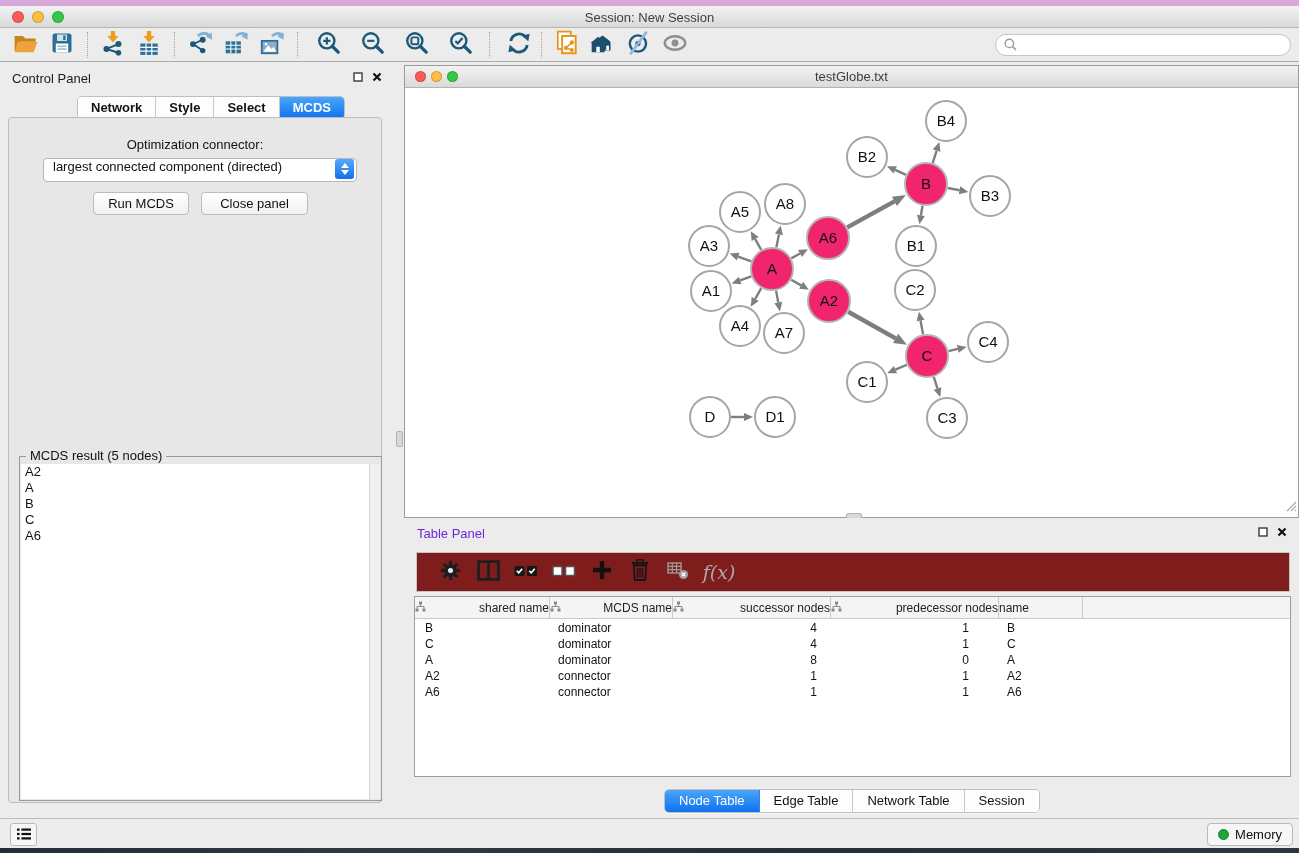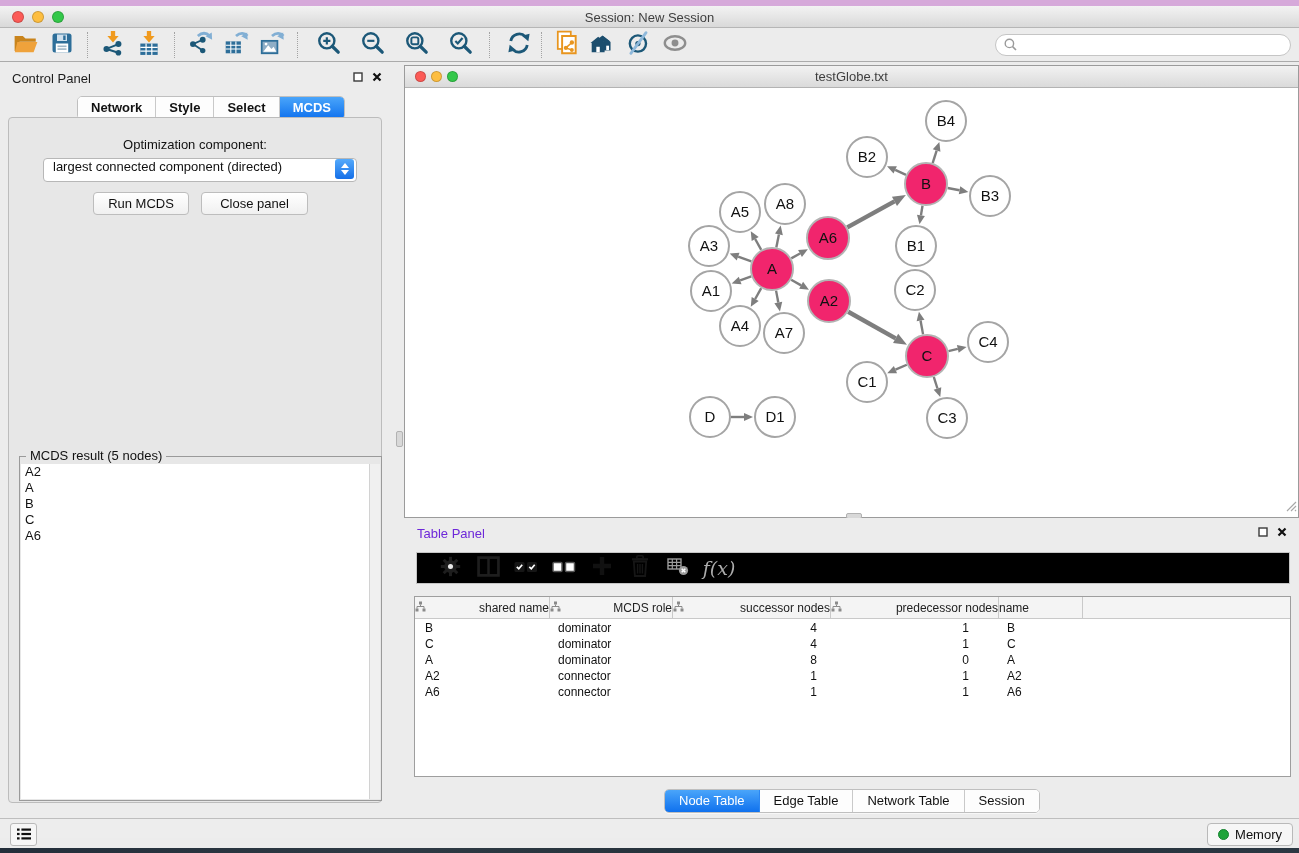--- a/index.html
+++ b/index.html
@@ -66,21 +66,21 @@
   .resize-grip{position:absolute;right:1px;bottom:1px;}
   .grip-v{position:absolute;left:396px;top:431px;width:7px;height:16px;background:#D8D8D8;
           border:1px solid #B2B2B2;border-radius:2px;}
   .grip-h{position:absolute;left:846px;top:513px;width:16px;height:6px;background:#D8D8D8;
           border:1px solid #B2B2B2;border-radius:2px;}
 
   
   .table-panel{position:absolute;left:390px;top:518px;width:909px;height:300px;background:#ECECEC;}
   .tp-title{position:absolute;left:27px;top:8px;font-size:13px;color:#6d28d9;}
   .tp-btns{position:absolute;right:12px;top:9px;display:flex;gap:9px;align-items:center;}
-  .tp-toolbar{position:absolute;left:26px;top:34px;width:874px;height:32px;background:#000000;
+  .tp-toolbar{position:absolute;left:26px;top:34px;width:874px;height:40px;background:#7f1d1d;
               border:1px solid #C5C5C5;display:flex;align-items:center;padding-left:14px;}
   .tp-ico{width:38px;height:32px;display:flex;align-items:center;justify-content:center;flex:0 0 auto;}
   .fx{font-family:"DejaVu Serif",serif;font-style:italic;font-size:19px;color:#ACACAC;margin-left:6px;}
   .ntable{position:absolute;left:24px;top:78px;width:877px;height:181px;background:#fff;
           border:1px solid #9E9E9E;overflow:hidden;}
   .thead{position:absolute;left:0;top:0;right:0;height:22px;background:#F4F4F4;
          border-bottom:1px solid #C9C9C9;display:flex;}
   .th{display:flex;align-items:center;justify-content:space-between;gap:6px;font-size:12px;color:#222;
       border-right:1px solid #C9C9C9;height:100%;}
   .th-shared{width:135px}.th-role{width:123px}.th-succ{width:158px}.th-pred{width:168px}
@@ -291,21 +291,21 @@
           </svg>
         </span>
     </div>
     <div class="seg cp-tabs">
       <div class="seg-tab">Network</div>
       <div class="seg-tab">Style</div>
       <div class="seg-tab">Select</div>
       <div class="seg-tab sel">MCDS</div>
     </div>
     <div class="cp-body">
-      <div class="opt-label">Optimization component:</div>
+      <div class="opt-label">Optimization connector:</div>
       <div class="dropdown">
         <div class="dd-text">largest connected component (directed)</div>
         <div class="dd-stepper">
           <svg width="8" height="5" viewBox="0 0 8 5">
               <polygon points="4,0 8,5 0,5" fill="#fff"></polygon>
             </svg>
           <svg width="8" height="5" viewBox="0 0 8 5">
               <polygon points="0,0 8,0 4,5" fill="#fff"></polygon>
             </svg>
         </div>
@@ -591,21 +591,21 @@
               </svg></span>
           <span>shared name</span>
         </div>
         <div class="th th-role">
           <span><svg width="11" height="11" viewBox="0 0 11 11">
                 <rect x="4" y="0.5" width="3" height="3" fill="#8A8A8A"></rect>
                 <path d="M5.5 3.5v2M2 5.5h7M2 5.5v2M9 5.5v2" stroke="#8A8A8A" fill="none"></path>
                 <rect x="0.5" y="7.5" width="3" height="3" fill="#8A8A8A"></rect>
                 <rect x="7.5" y="7.5" width="3" height="3" fill="#8A8A8A"></rect>
               </svg></span>
-          <span>MCDS role</span>
+          <span>MCDS name</span>
         </div>
         <div class="th th-succ">
           <span><svg width="11" height="11" viewBox="0 0 11 11">
                 <rect x="4" y="0.5" width="3" height="3" fill="#8A8A8A"></rect>
                 <path d="M5.5 3.5v2M2 5.5h7M2 5.5v2M9 5.5v2" stroke="#8A8A8A" fill="none"></path>
                 <rect x="0.5" y="7.5" width="3" height="3" fill="#8A8A8A"></rect>
                 <rect x="7.5" y="7.5" width="3" height="3" fill="#8A8A8A"></rect>
               </svg></span>
           <span>successor nodes</span>
         </div>

